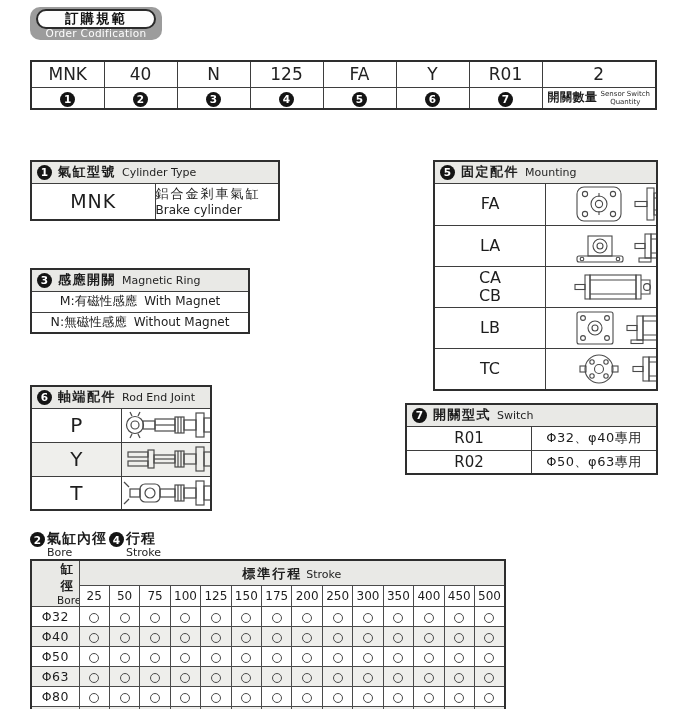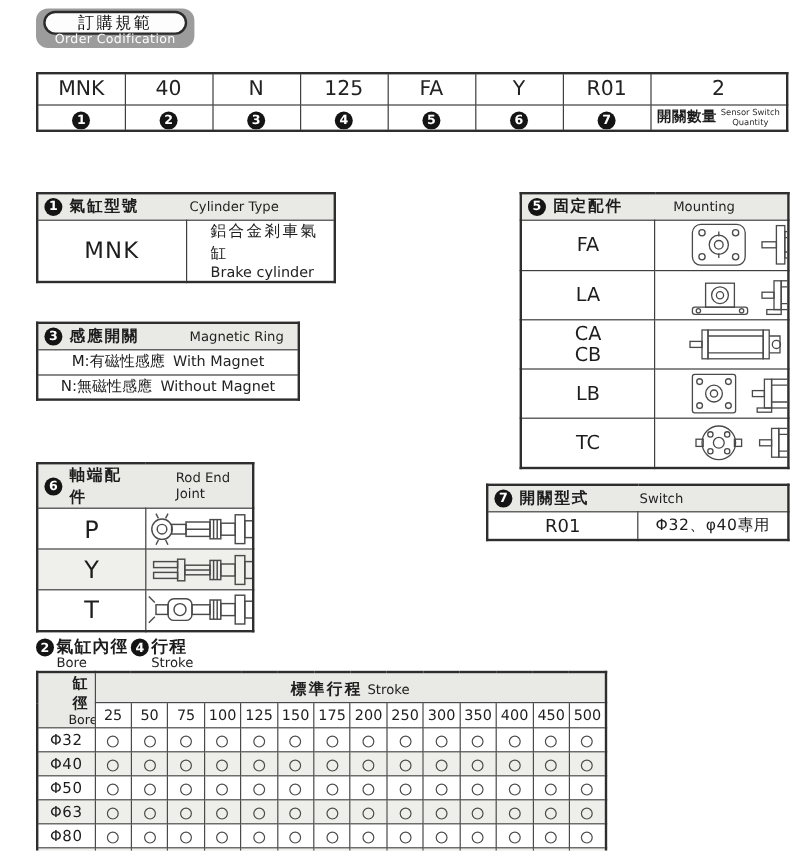--- a/index.html
+++ b/index.html
@@ -6,21 +6,21 @@
   html,body { background:#ffffff; }
   body { font-family: "DejaVu Sans", "Liberation Sans", sans-serif; color:#1d1d1d; }
   .page { position:relative; width:674px; height:709px; background:#fff; overflow:hidden; }
   .abs { position:absolute; }
 
   
   .badge { left:30px; top:7px; width:132px; height:33px; background:#9c9c9c; border-radius:10px; }
   .badge .capsule { position:absolute; left:6px; right:6px; top:2px; height:20px;
     background:#fdfdfd; border:2px solid #2a2a2a; border-radius:11px;
     display:flex; align-items:center; justify-content:center;
-    font-size:13.5px; font-weight:normal; letter-spacing:2px; color:#111; }
+    font-size:13.5px; font-weight:bold; letter-spacing:2px; color:#111; }
   .badge .sub { position:absolute; left:0; right:0; bottom:1px; text-align:center;
     font-size:10.5px; color:#fdfdfd; letter-spacing:0.3px; }
 
   
   table { border-collapse:collapse; table-layout:fixed; }
   td { border:1.5px solid #3e3e3e; overflow:hidden; }
   table.outer { border:2px solid #2e2e2e; }
 
   .numcircle { display:inline-flex; width:15px; height:15px; border-radius:50%;
     background:#141414; color:#fff; align-items:center; justify-content:center;
@@ -32,25 +32,25 @@
   .order-table tr.vals td { height:26px; text-align:center; font-size:17px; color:#222; }
   .order-table tr.nums td { height:22px; text-align:center; }
   .qtycell { display:flex; align-items:center; justify-content:center; gap:3px; }
   .qtycell .cjk { font-size:12px; font-weight:bold; letter-spacing:0.5px; }
   .qtycell .en { font-size:7px; line-height:1.15; text-align:center; color:#2c2c2c; }
 
   
   .mini .hdr { background:#e9e9e6; height:22px; }
   .mini .hdr .hwrap { display:flex; align-items:center; gap:6px; padding:0 5px; }
   .mini .hdr .cjk { font-weight:bold; font-size:13px; letter-spacing:1.5px; }
-  .mini .hdr .en { font-size:11px; color:#1f1f1f;margin-left:36px; }
+  .mini .hdr .en { font-size:11px; color:#1f1f1f; }
 
   .t1 { left:30px; top:160px; } .t1 table { width:250px; }
   .t1 .code { width:58px; text-align:center; font-size:19px; letter-spacing:1px; }
-  .t1 .body { height:37px; padding-left:20px; }
+  .t1 .body { height:37px; padding-left:0; }
   .t1 .body .l1 { font-size:13px; letter-spacing:2px; }
   .t1 .body .l2 { font-size:12px; color:#222; }
 
   .t3 { left:30px; top:268px; } .t3 table { width:220px; }
   .t3 td.row { height:21px; text-align:center; font-size:12.5px; }
   .t3 td.row .en { font-size:12px; margin-left:7px; color:#232323; }
 
   .t6 { left:30px; top:385px; } .t6 table { width:182px; }
   .t6 .code { width:36px; text-align:center; font-size:20px; }
   .t6 td.draw { height:34px; text-align:center; vertical-align:middle; }
@@ -456,20 +456,24 @@
         <div class="hwrap">
           <span class="numcircle">7</span>
           <span class="cjk">開關型式</span>
           <span class="en">Switch</span>
         </div>
       </td>
           </tr>
       <tr>
         <td class="code">R01</td>
         <td class="desc">Φ32、φ40專用</td>
+      </tr>
+      <tr>
+        <td class="code">R02</td>
+        <td class="desc">Φ50、φ63專用</td>
       </tr>
     </tbody>
       </table>
   </div>
 
   <div class="abs bs-label">
     <div class="bs-group">
       <span class="numcircle">2</span>
       <span class="bs-text">
         <span class="cjk">氣缸內徑</span>

